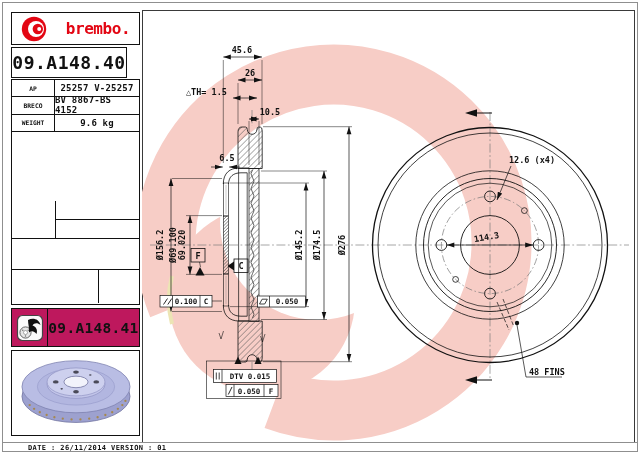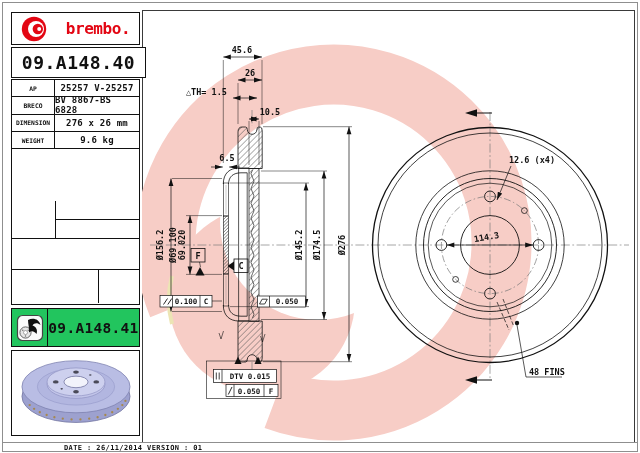--- a/index.html
+++ b/index.html
@@ -3,34 +3,34 @@
 <meta charset="utf-8">
 <style>
   html,body{margin:0;padding:0;background:#fff;}
   .page{position:relative;width:640px;height:453px;background:#fff;overflow:hidden;
         font-family:"DejaVu Sans Mono",monospace;color:#111;}
   .frame{position:absolute;left:2px;top:2px;width:634px;height:448px;border:1px solid #8f8f8f;}
   .draw-border{position:absolute;left:142px;top:10px;width:491px;height:431px;border:1px solid #3a3a3a;}
   .box{position:absolute;background:transparent;border:1.4px solid #111;box-sizing:border-box;}
   #logo-box{left:11px;top:12px;width:129px;height:33px;display:flex;align-items:center;justify-content:center;gap:19px;background:#fff;}
   .logo-word{font-size:16px;font-weight:900;color:#e30613;letter-spacing:-0.4px;}
-  #pn-box{left:11px;top:47px;width:135px;height:31px;display:flex;align-items:center;justify-content:center;
+  #pn-box{left:11px;top:47px;width:116px;height:31px;display:flex;align-items:center;justify-content:center;
           font-size:18px;font-weight:800;letter-spacing:0.5px;background:#fff;}
   #spec-box{left:11px;top:79px;width:129px;height:226px;background:#fff;}
   .srow{height:17.3px;display:flex;border-bottom:1px solid #111;box-sizing:border-box;}
   .slabel{width:43px;border-right:1.2px solid #111;display:flex;align-items:center;justify-content:center;
           font-size:6.3px;font-weight:700;box-sizing:border-box;text-align:center;}
   .svalue{flex:1;display:flex;align-items:center;justify-content:center;font-size:9px;font-weight:700;letter-spacing:0.2px;}
   .eline{position:absolute;background:#111;}
-  #kit-box{left:11px;top:308px;width:129px;height:39px;display:flex;align-items:stretch;background:#22c55e;}
+  #kit-box{left:11px;top:308px;width:129px;height:39px;display:flex;align-items:stretch;background:#be185d;}
   .kit-icon-cell{width:36px;border-right:1.2px solid #111;display:flex;align-items:center;justify-content:center;box-sizing:border-box;}
   .kit-num{flex:1;display:flex;align-items:center;justify-content:center;font-size:14.5px;font-weight:800;letter-spacing:0.3px;}
   #disc-box{left:11px;top:350px;width:129px;height:86px;display:flex;align-items:center;justify-content:center;background:#fff;}
   #footer{position:absolute;left:2px;top:442px;width:635px;height:9px;border-top:1px solid #8f8f8f;}
-  #footer .ftext{position:absolute;left:26px;top:1px;font-size:7px;font-weight:700;letter-spacing:0.4px;margin-left:36px;}
+  #footer .ftext{position:absolute;left:26px;top:1px;font-size:7px;font-weight:700;letter-spacing:0.4px;}
   svg text.d{font-family:"DejaVu Sans Mono",monospace;font-size:8.5px;font-weight:700;fill:#111;}
   svg text.s{font-family:"DejaVu Sans Mono",monospace;font-size:7.5px;font-weight:700;fill:#111;}
   .dim{stroke:#111;stroke-width:0.7;fill:none;}
   .ext{stroke:#111;stroke-width:0.5;fill:none;}
   .cl{stroke:#777;stroke-width:0.65;fill:none;stroke-dasharray:9 2.5 1.8 2.5;}
   .ol{stroke:#111;stroke-width:0.8;fill:none;}
 </style>
 </head>
 <body>
 
@@ -50,25 +50,21 @@
 
   <div class="box" id="pn-box">09.A148.40</div>
 
   <div class="box" id="spec-box" style="position:absolute;">
     <div class="srow">
       <div class="slabel">AP</div>
       <div class="svalue">25257 V-25257</div>
     </div>
     <div class="srow">
       <div class="slabel">BRECO</div>
-      <div class="svalue">BV 8867-BS 6828</div>
-    </div>
-    <div class="srow">
-      <div class="slabel">DIMENSION</div>
-      <div class="svalue">276 x 26 mm</div>
+      <div class="svalue">BV 8867-BS 4152</div>
     </div>
     <div class="srow">
       <div class="slabel">WEIGHT</div>
       <div class="svalue">9.6 kg</div>
     </div>
 
     <div class="eline" style="left:43px;top:139px;width:84px;height:1px;"></div>
     <div class="eline" style="left:0;top:158px;width:127px;height:1px;"></div>
     <div class="eline" style="left:0;top:189px;width:127px;height:1px;"></div>
     <div class="eline" style="left:86px;top:189px;width:1px;height:34px;"></div>

